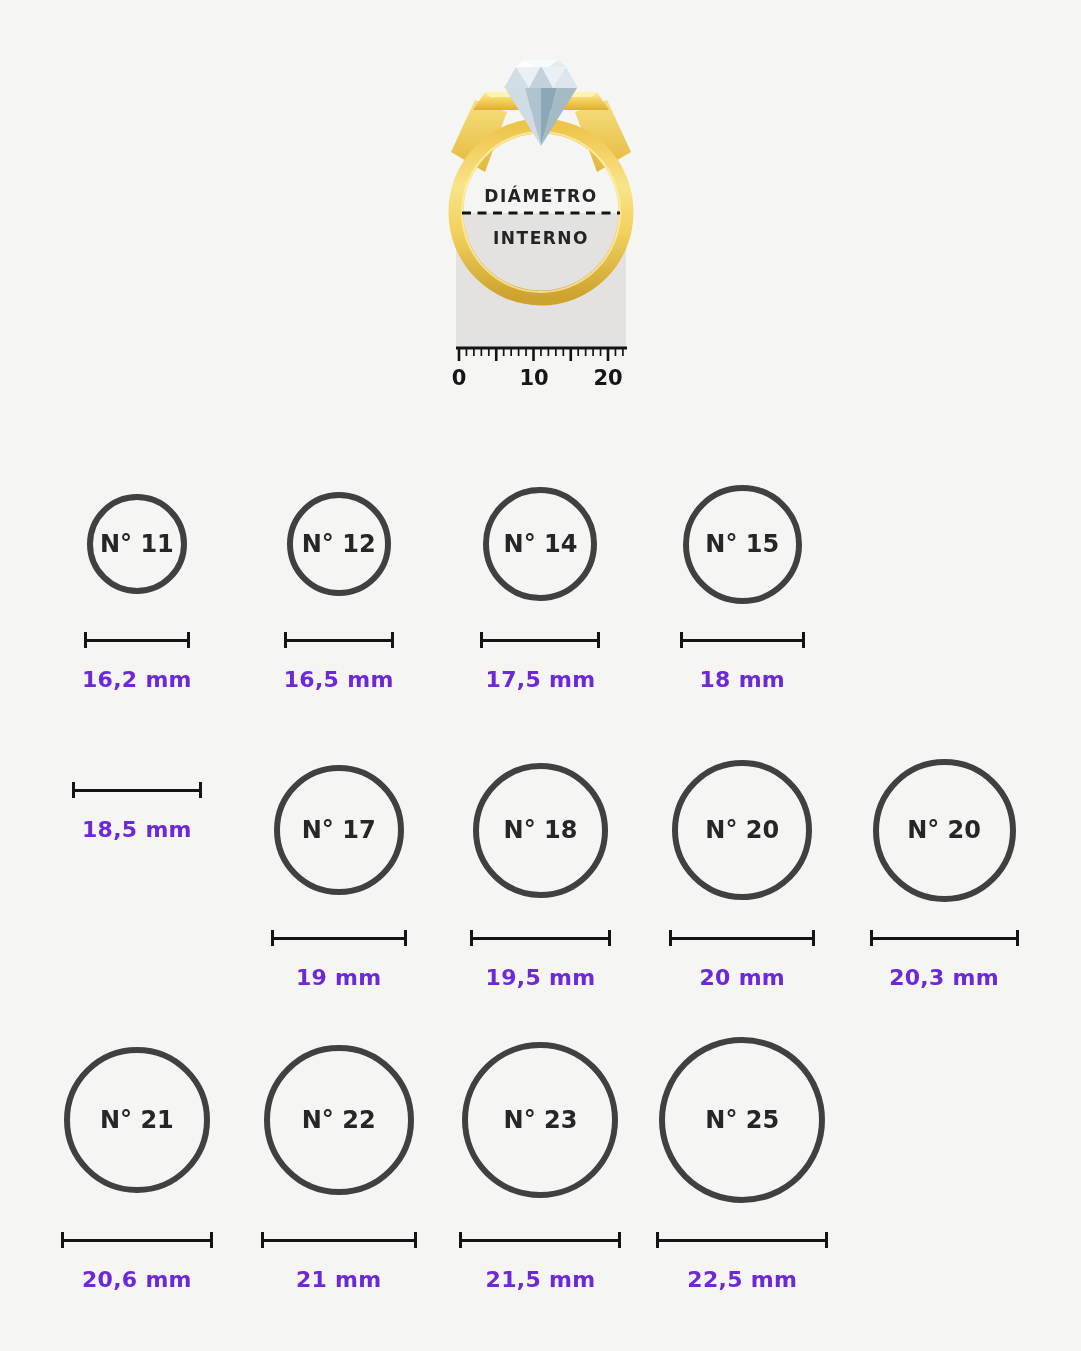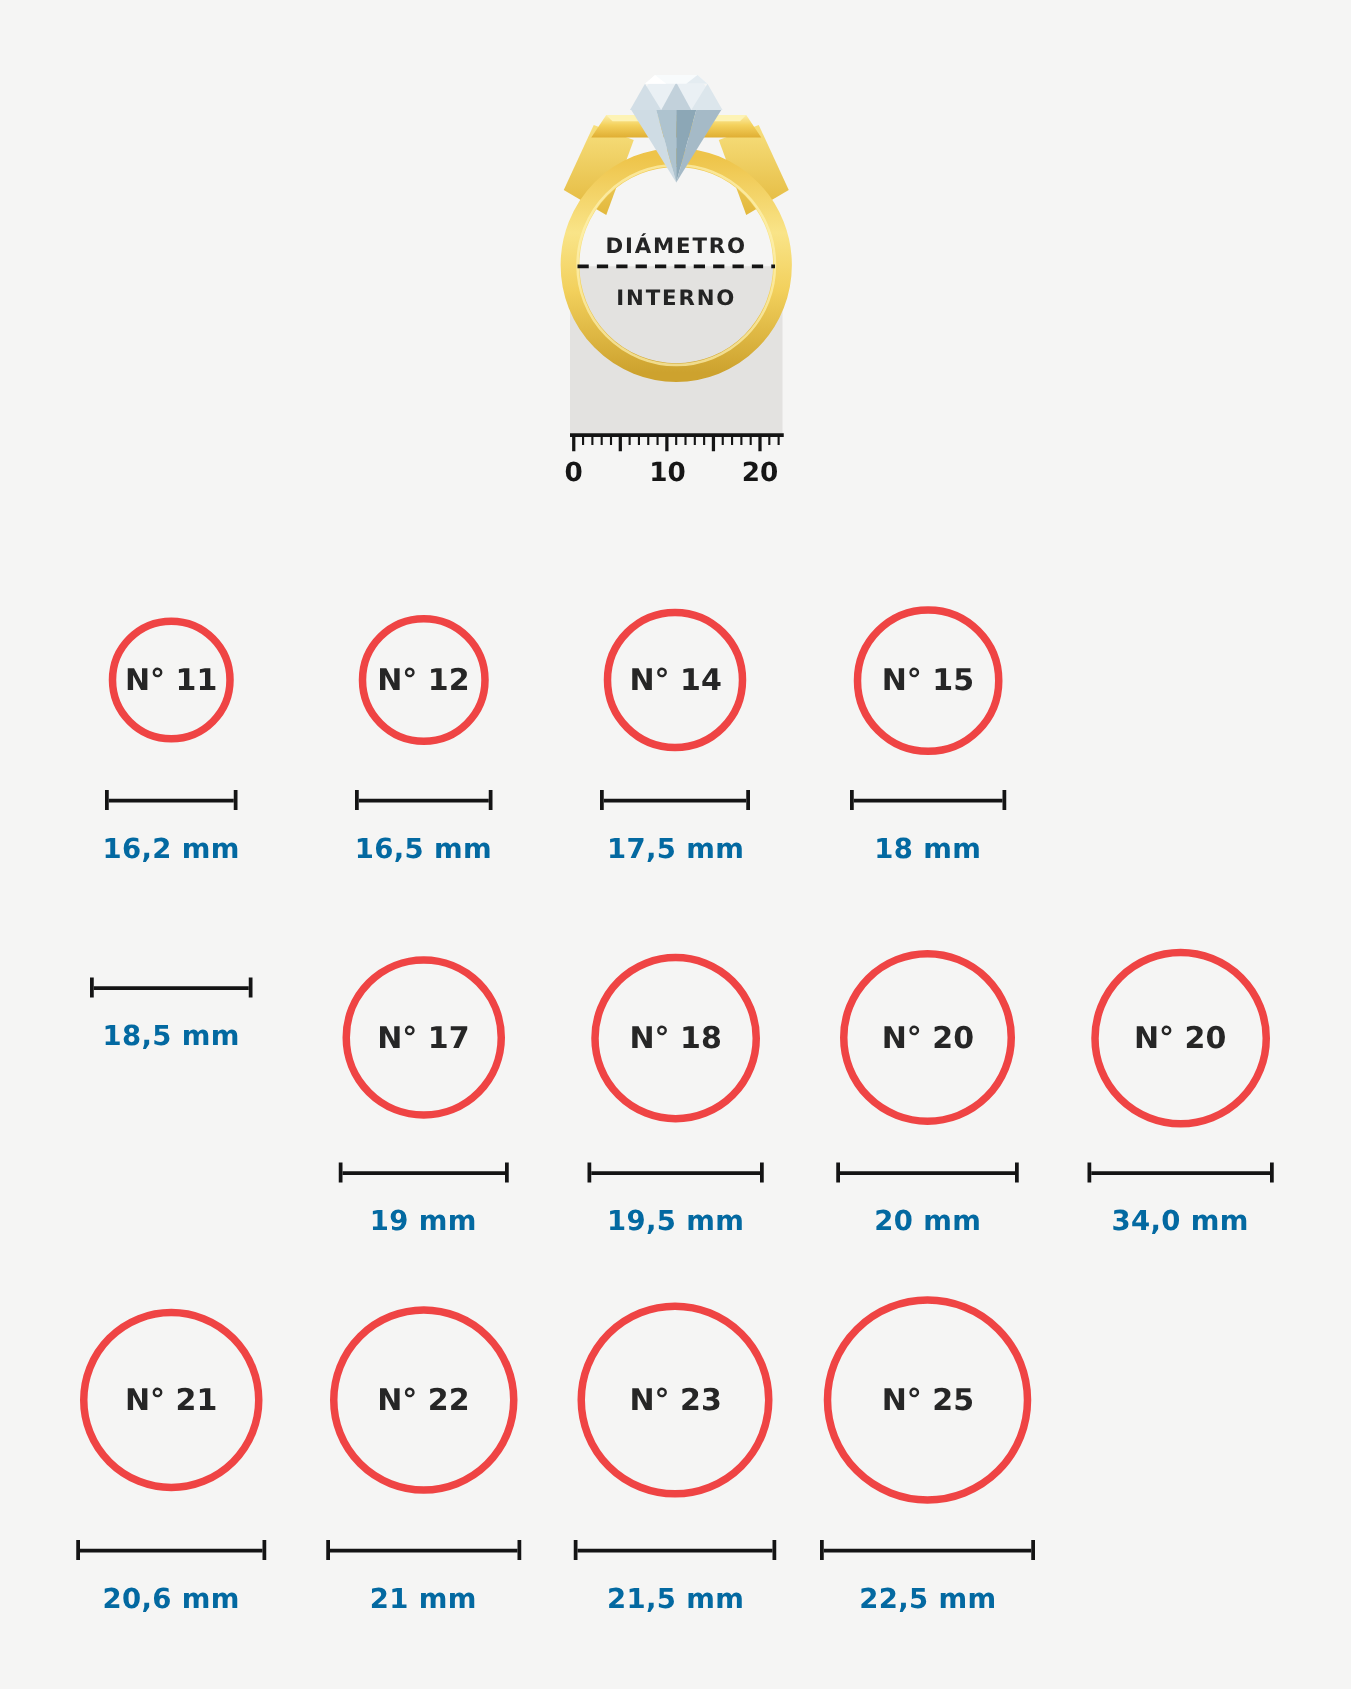--- a/index.html
+++ b/index.html
@@ -22,34 +22,34 @@
   .row{display:grid;grid-template-columns:repeat(5,1fr);padding:0 36px;}
   .row-1{margin-top:82px;}
   .row-2{margin-top:64px;}
   .row-3{margin-top:44px;}
   .cell{display:flex;flex-direction:column;align-items:center;}
   .circle-wrap{display:flex;align-items:center;justify-content:center;}
   .row-1 .circle-wrap{height:124px;}
   .row-2 .circle-wrap{height:148px;}
   .row-3 .circle-wrap{height:172px;}
   .ring-circle{
-    border:6px solid #ef4444;border-radius:50%;
+    border:6px solid #404040;border-radius:50%;
     display:flex;align-items:center;justify-content:center;
     box-sizing:border-box;background:transparent;
   }
   .ring-number{
     font-weight:bold;font-size:24px;color:#262626;white-space:nowrap;
   }
   .measure{
     margin-top:26px;height:16px;box-sizing:border-box;
     border-left:3px solid #141414;border-right:3px solid #141414;
     background:linear-gradient(#141414,#141414) center / 100% 3px no-repeat;
   }
   .size-label{
-    margin-top:19px;font-weight:bold;font-size:22px;color:#0369a1;
+    margin-top:19px;font-weight:bold;font-size:22px;color:#6d28d9;
     letter-spacing:.3px;white-space:nowrap;
   }
 </style>
 </head>
 <body>
 
 <div class="header">
   <svg width="240" height="360" viewBox="0 0 240 360">
     <defs>
       <linearGradient id="gBand" x1="0" y1="0" x2="0" y2="1">
@@ -204,21 +204,21 @@
         <div class="measure" style="width:146px"></div>
         <div class="size-label">20 mm</div>
       </div>
       <div class="cell">
         <div class="circle-wrap">
           <div class="ring-circle" style="width:143px;height:143px">
             <span class="ring-number">N° 20</span>
           </div>
         </div>
         <div class="measure" style="width:149px"></div>
-        <div class="size-label">34,0 mm</div>
+        <div class="size-label">20,3 mm</div>
       </div>
     </div>
     <div class="row row-3">
       <div class="cell">
         <div class="circle-wrap">
           <div class="ring-circle" style="width:146px;height:146px">
             <span class="ring-number">N° 21</span>
           </div>
         </div>
         <div class="measure" style="width:152px"></div>

